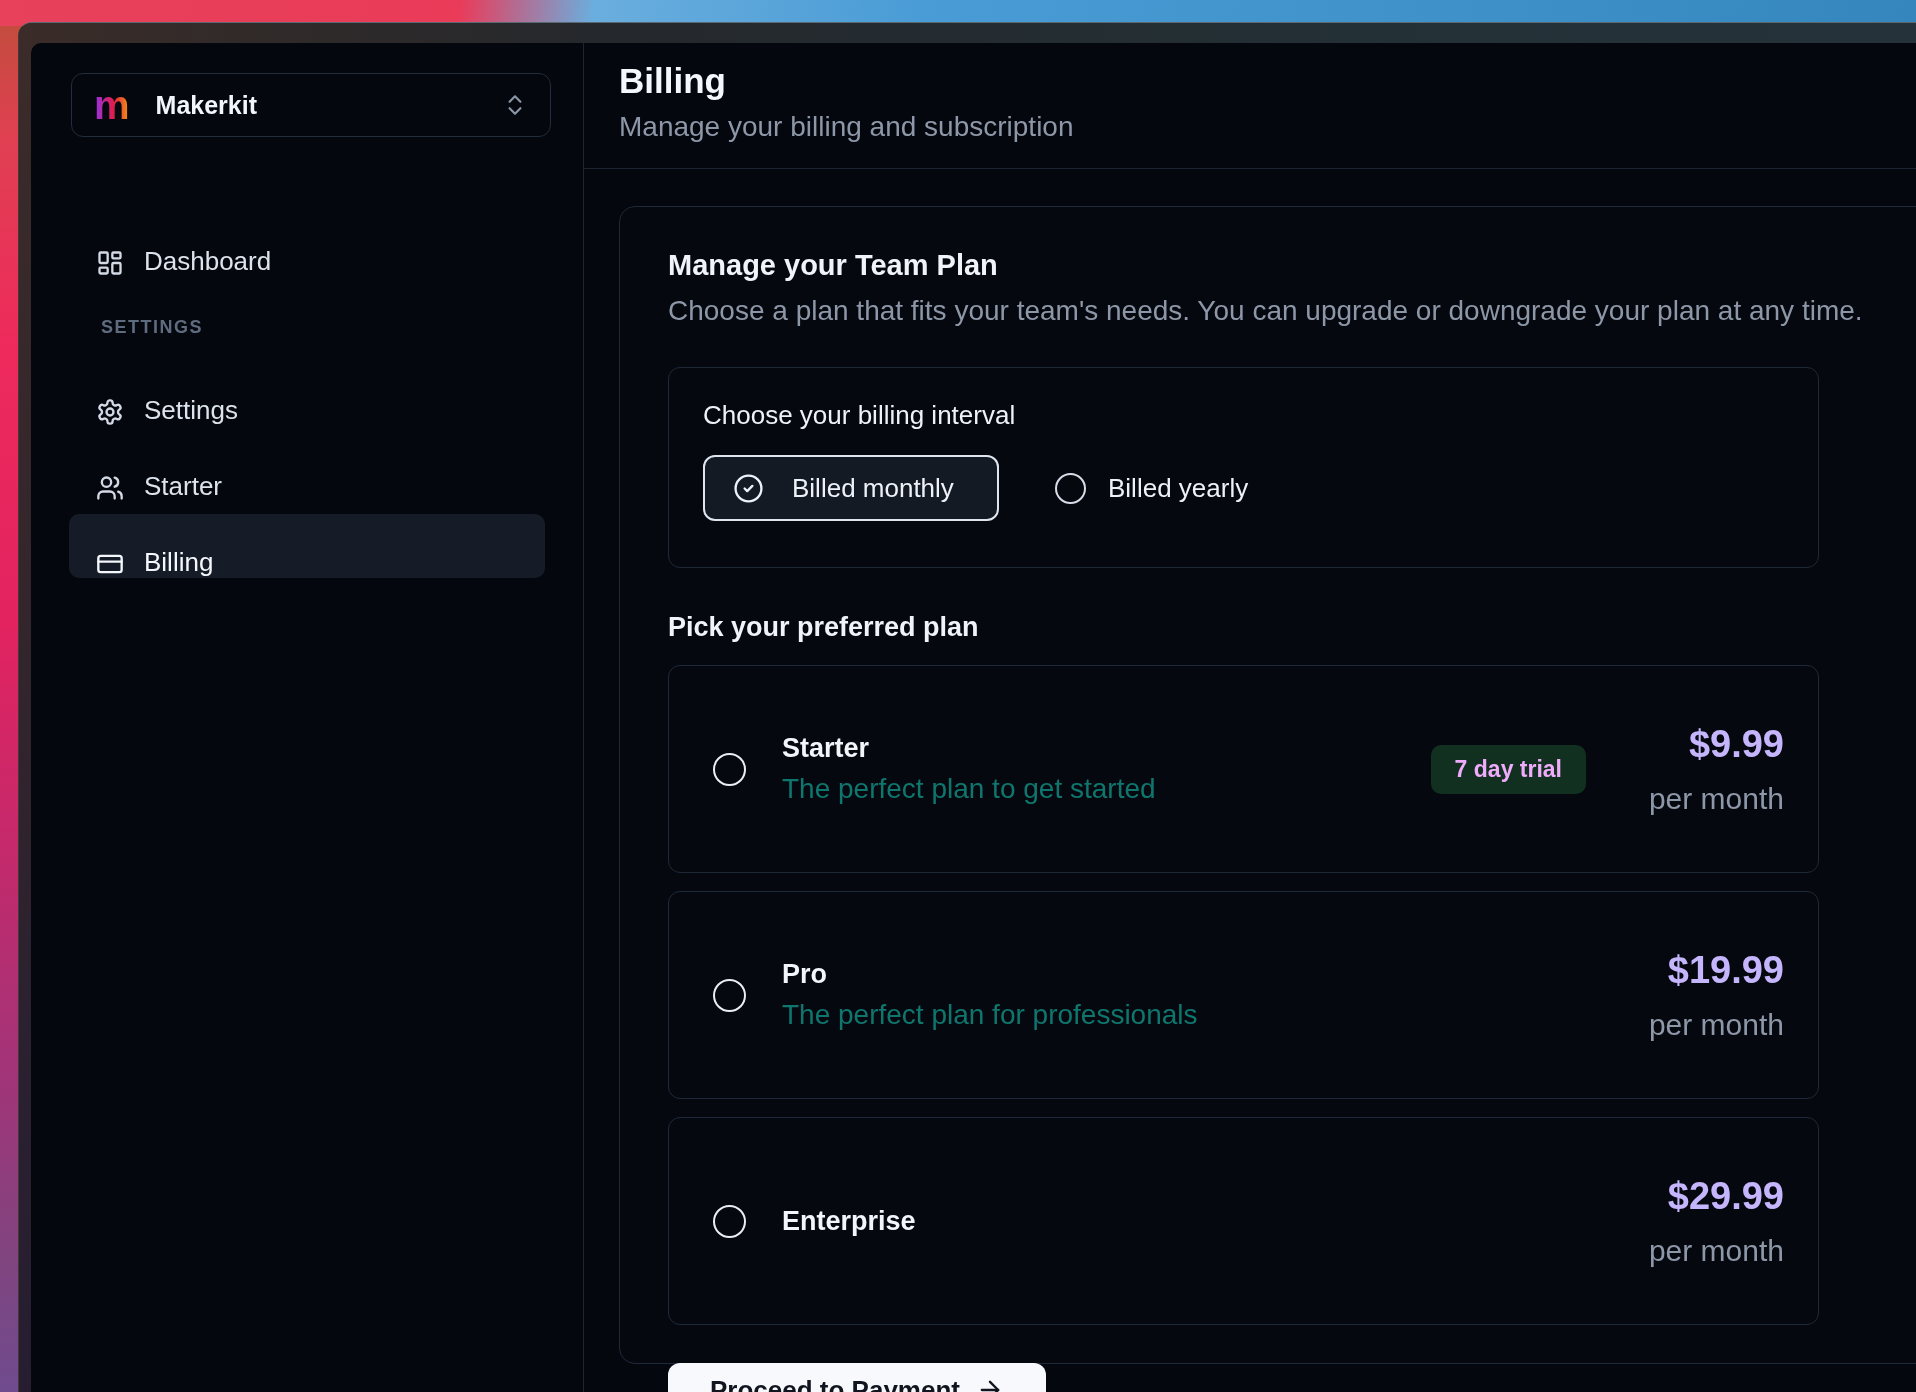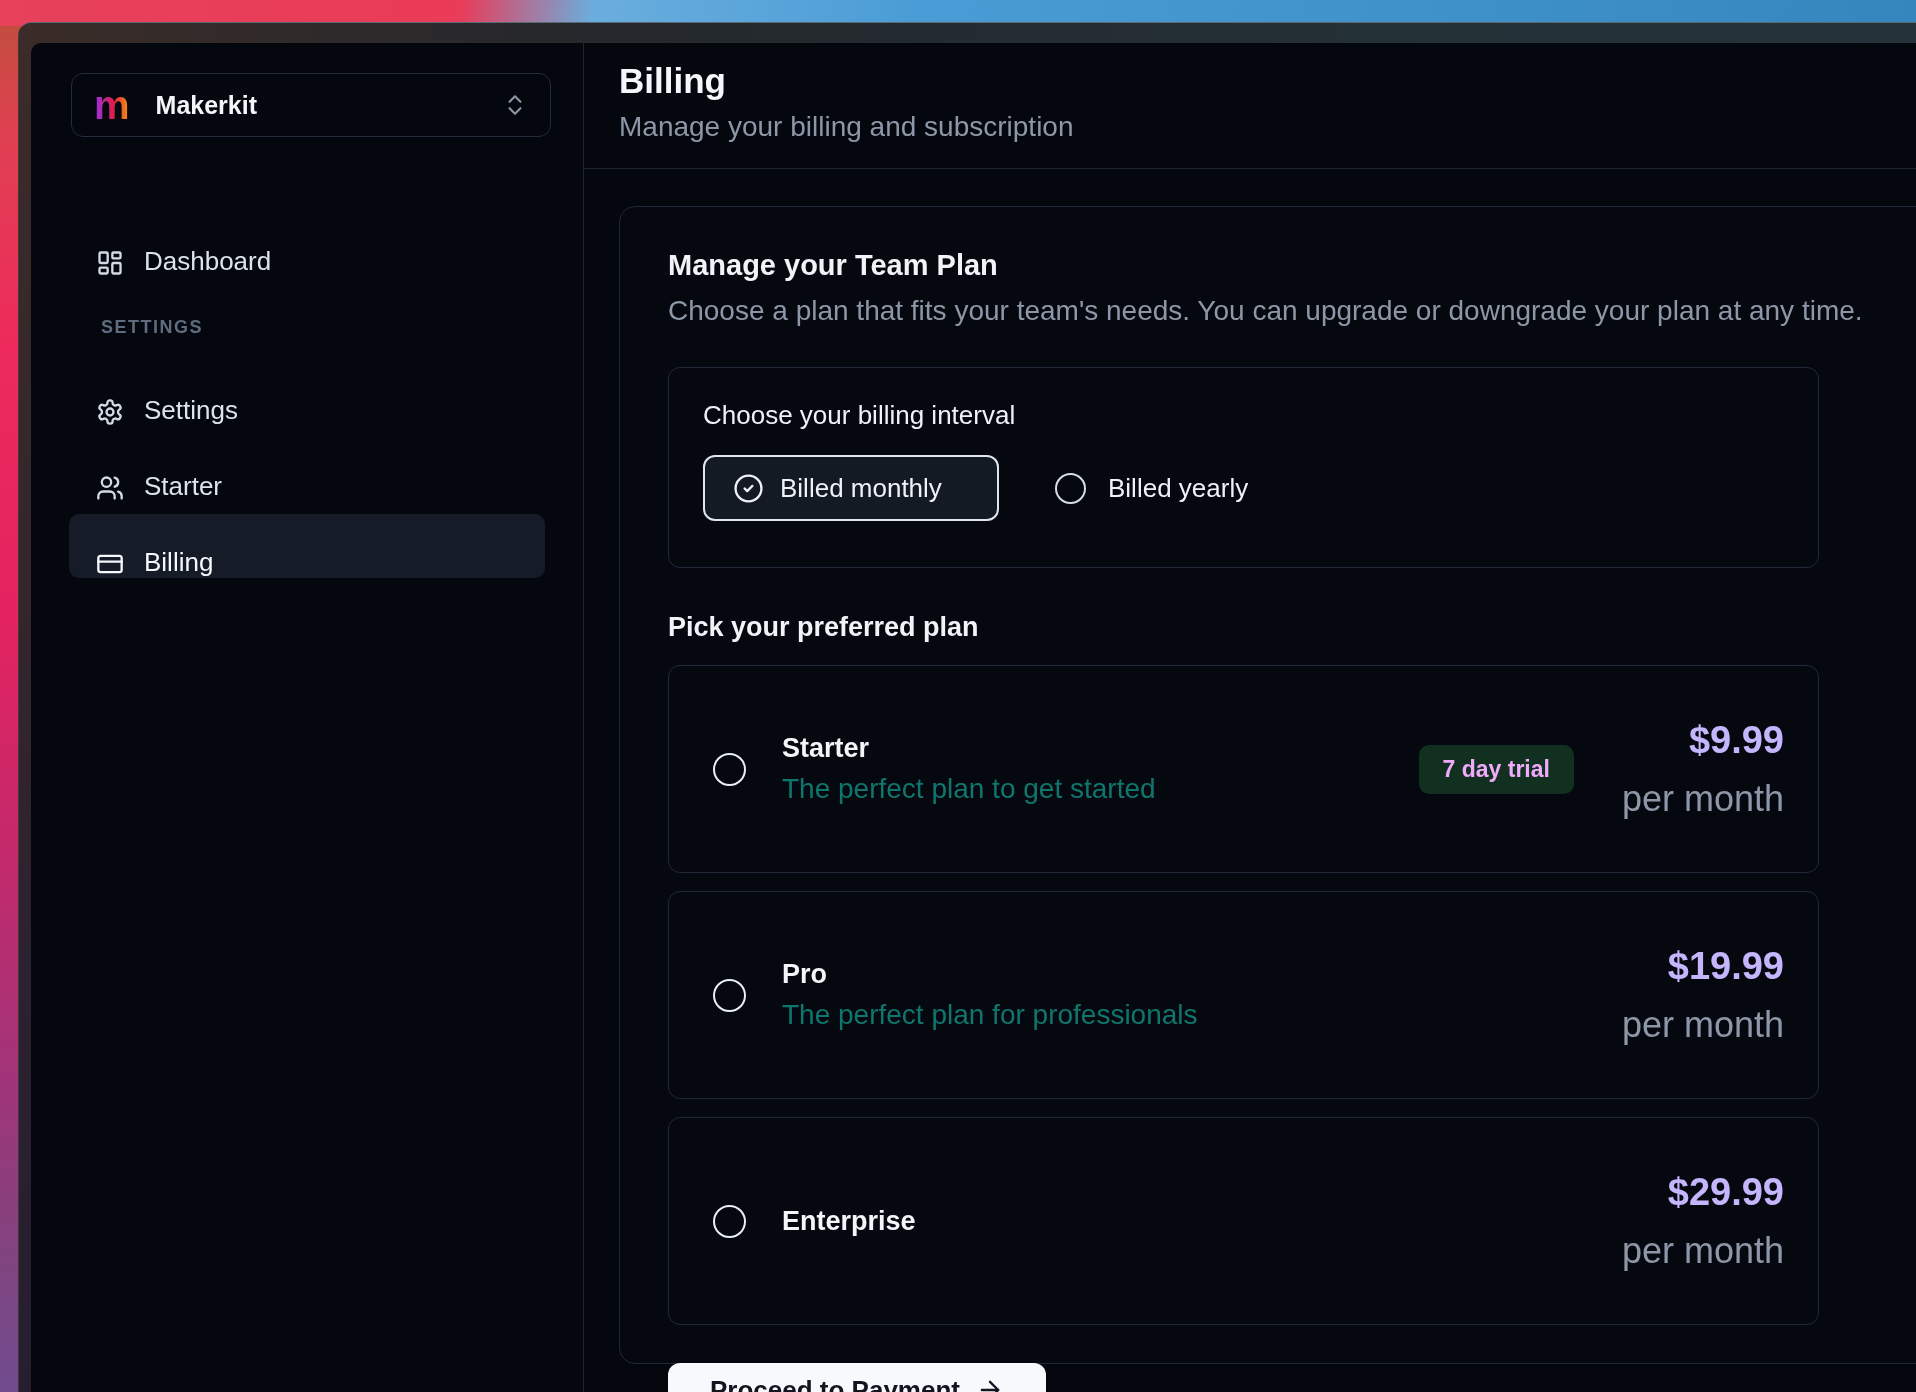--- a/index.html
+++ b/index.html
@@ -51,41 +51,41 @@
   .plan-card { width:1360px; height:1158px; border:1px solid #202939; border-radius:16px; padding:42px 48px;
     background:#05080f; }
   .card-title { font-size:29px; font-weight:700; color:#f0f4f9; }
   .card-desc { margin-top:13px; font-size:28px; color:#8d97a7; }
 
   .interval-card { margin-top:40px; width:1151px; height:201px; border:1px solid #202939; border-radius:12px;
     padding:32px 34px; }
   .interval-label { font-size:26px; font-weight:500; color:#eef2f8; }
   .interval-row { margin-top:24px; display:flex; align-items:center; }
   .pill { height:66px; min-width:296px; border:2px solid #dfe5ee; border-radius:12px; background:#141a24;
-    display:flex; align-items:center; padding:0 28px; cursor:pointer; color:#eef2f8; }
+    display:flex; align-items:center; padding:0 28px; cursor:pointer; color:#eef2f8;gap:12px; }
   .pill .ck { display:flex; margin-right:16px; color:#eef2f8; }
   .pill .txt { font-size:26px; }
   .opt-yearly { margin-left:56px; display:flex; align-items:center; cursor:pointer; }
   .radio { width:31px; height:31px; border:2px solid #d7dde8; border-radius:50%; }
   .opt-yearly .txt { margin-left:22px; font-size:26px; color:#eef2f8; }
 
   .plans-label { margin-top:44px; font-size:27px; font-weight:600; color:#f0f4f9; }
   .plan-rows { margin-top:22px; display:flex; flex-direction:column; gap:18px; }
   .plan-row { width:1151px; height:208px; border:1px solid #202939; border-radius:12px;
     display:flex; align-items:center; padding:0 34px 0 44px; cursor:pointer; }
   .plan-radio { width:33px; height:33px; border:2px solid #e9eef5; border-radius:50%; flex:0 0 auto; }
   .plan-info { margin-left:36px; }
   .plan-name { font-size:27px; font-weight:700; color:#f2f5fa; }
   .plan-desc { margin-top:9px; font-size:28px; color:#0f766e; }
   .plan-right { margin-left:auto; display:flex; align-items:center; }
   .trial-badge { background:#12301f; color:#f0abfc; font-size:23px; font-weight:700;
     padding:11px 24px; border-radius:10px; }
   .price-block { margin-left:48px; min-width:150px; text-align:right; }
   .price { font-size:38px; font-weight:700; color:#c4b5fd; }
-  .period { margin-top:16px; font-size:36px; color:#8d97a7; }
+  .period { margin-top:16px; font-size:30px; color:#8d97a7; }
 
   .cta { margin-top:38px; height:54px; width:378px; background:#f7f9fc; color:#10151f; border:none;
     border-radius:12px; font-family:"Liberation Sans",sans-serif; font-size:26px; font-weight:700;
     display:flex; align-items:center; justify-content:center; gap:16px; cursor:pointer; }
   .cta .arr { display:flex; color:#10151f; }
   svg { display:block; }
 </style>
 </head>
 <body>
 

